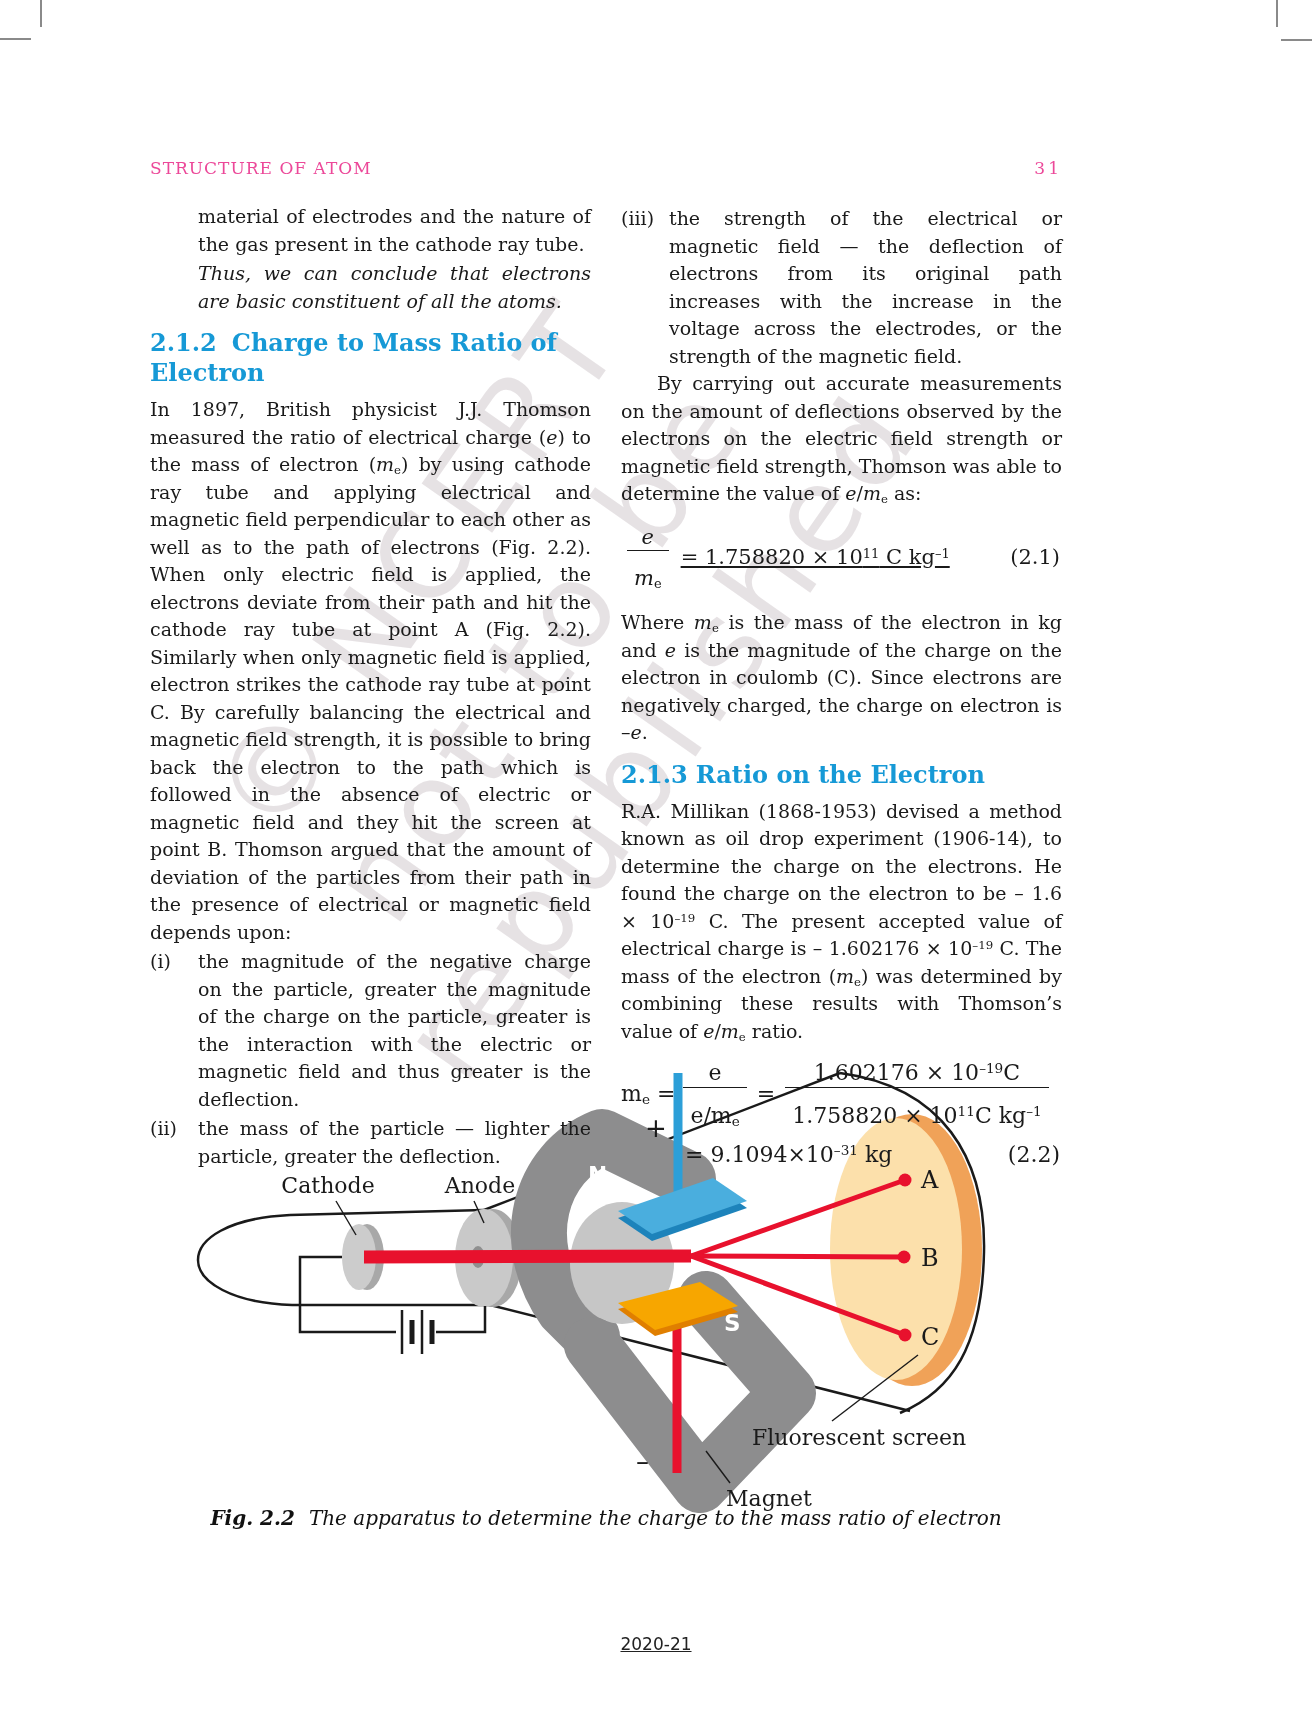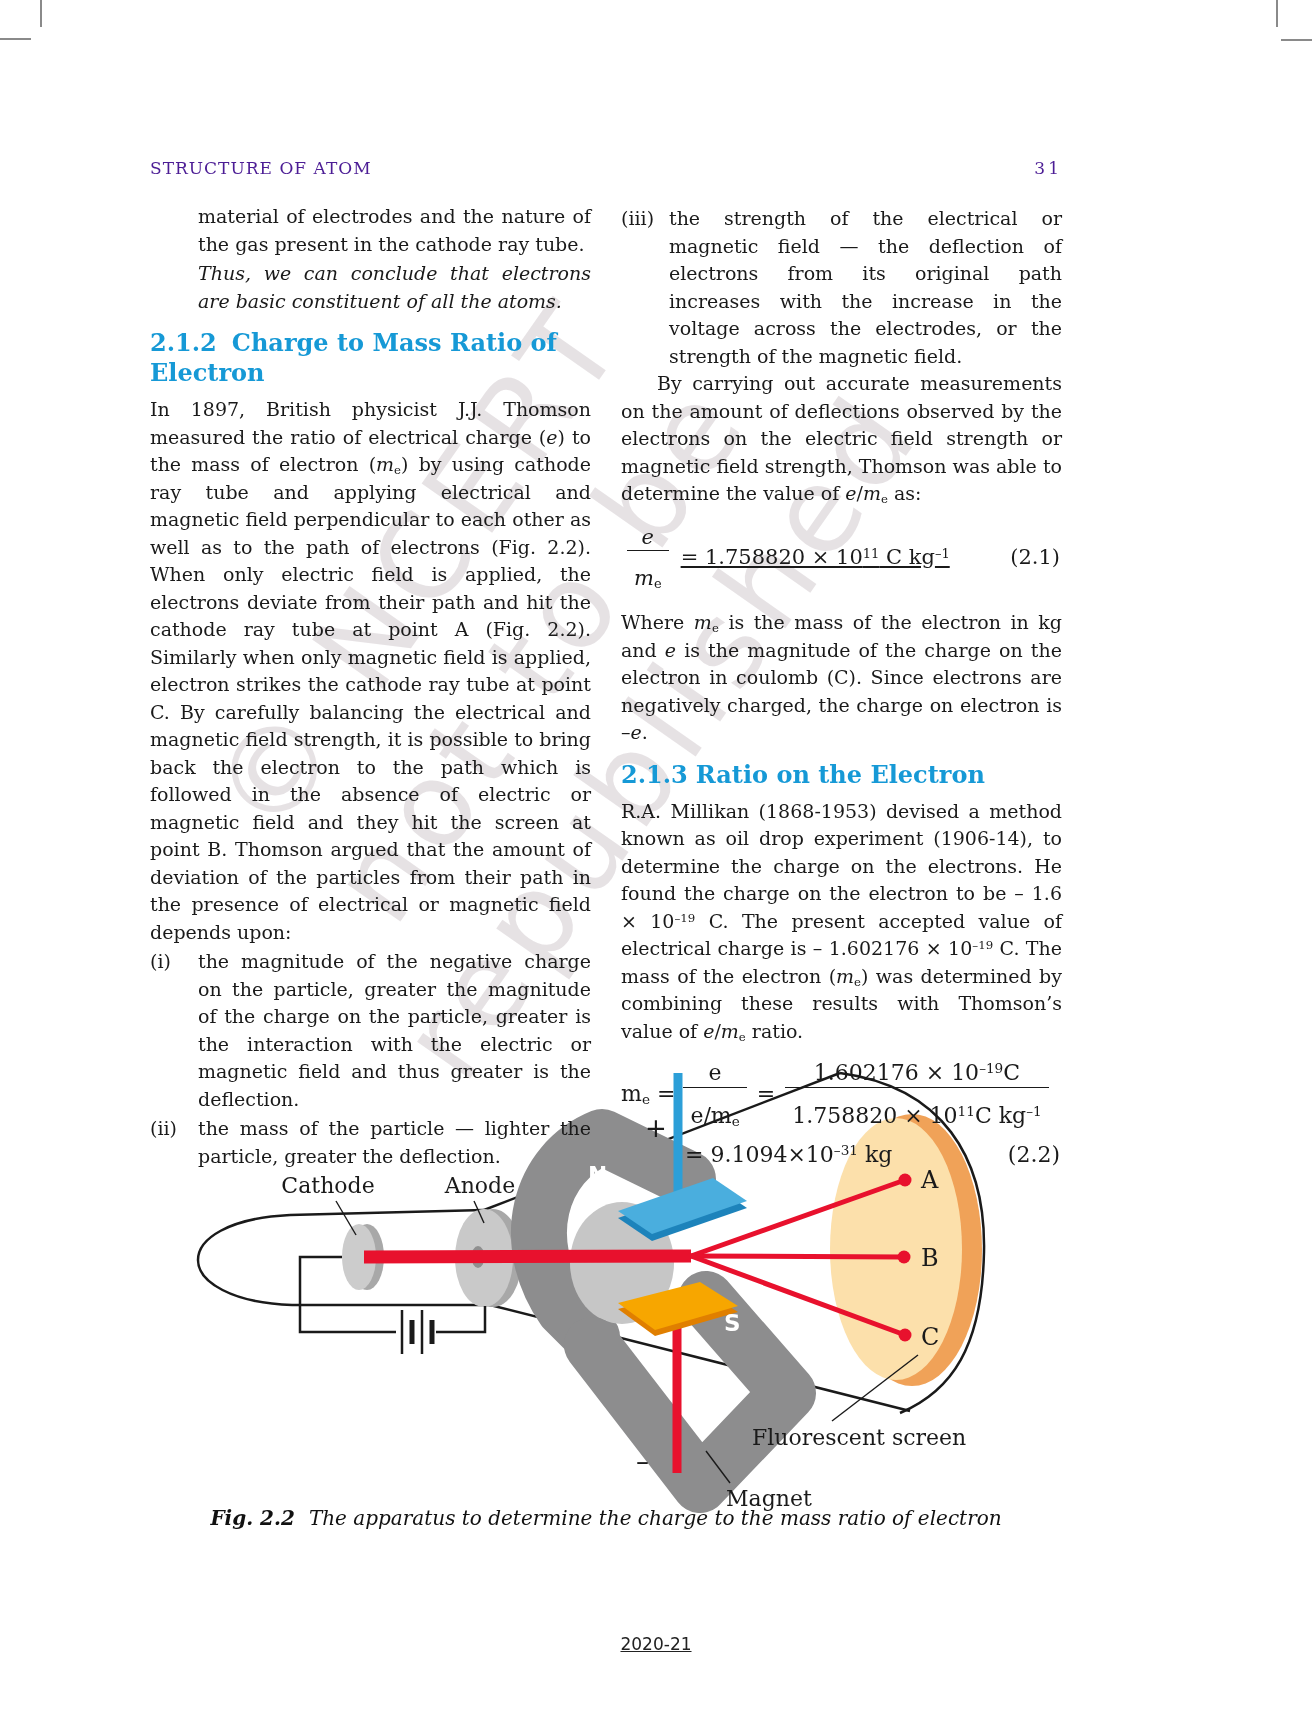--- a/index.html
+++ b/index.html
@@ -11,21 +11,21 @@
   .watermark{
     position:absolute;left:110px;top:430px;width:860px;z-index:0;
     transform:rotate(-55deg);transform-origin:50% 50%;
     font-family:"DejaVu Sans",sans-serif;font-size:118px;letter-spacing:10px;
     color:#b6a9b0;opacity:.33;text-align:center;line-height:1.25;white-space:nowrap;
     pointer-events:none;
   }
   .header{
     position:absolute;left:150px;top:158px;width:912px;z-index:2;
     display:flex;justify-content:space-between;align-items:baseline;
-    font-size:17px;letter-spacing:1px;color:#4c1d95;
+    font-size:17px;letter-spacing:1px;color:#ec4899;
   }
   .header .pn{letter-spacing:3px;}
   .columns{
     position:absolute;left:150px;top:203px;width:912px;z-index:2;
     display:flex;gap:30px;font-size:19px;line-height:27.5px;
   }
   .col{width:441px;text-align:justify;}
   p{margin:0;}
   .indent-block{margin-left:48px;margin-bottom:2px;}
   .italic{font-style:italic;}

